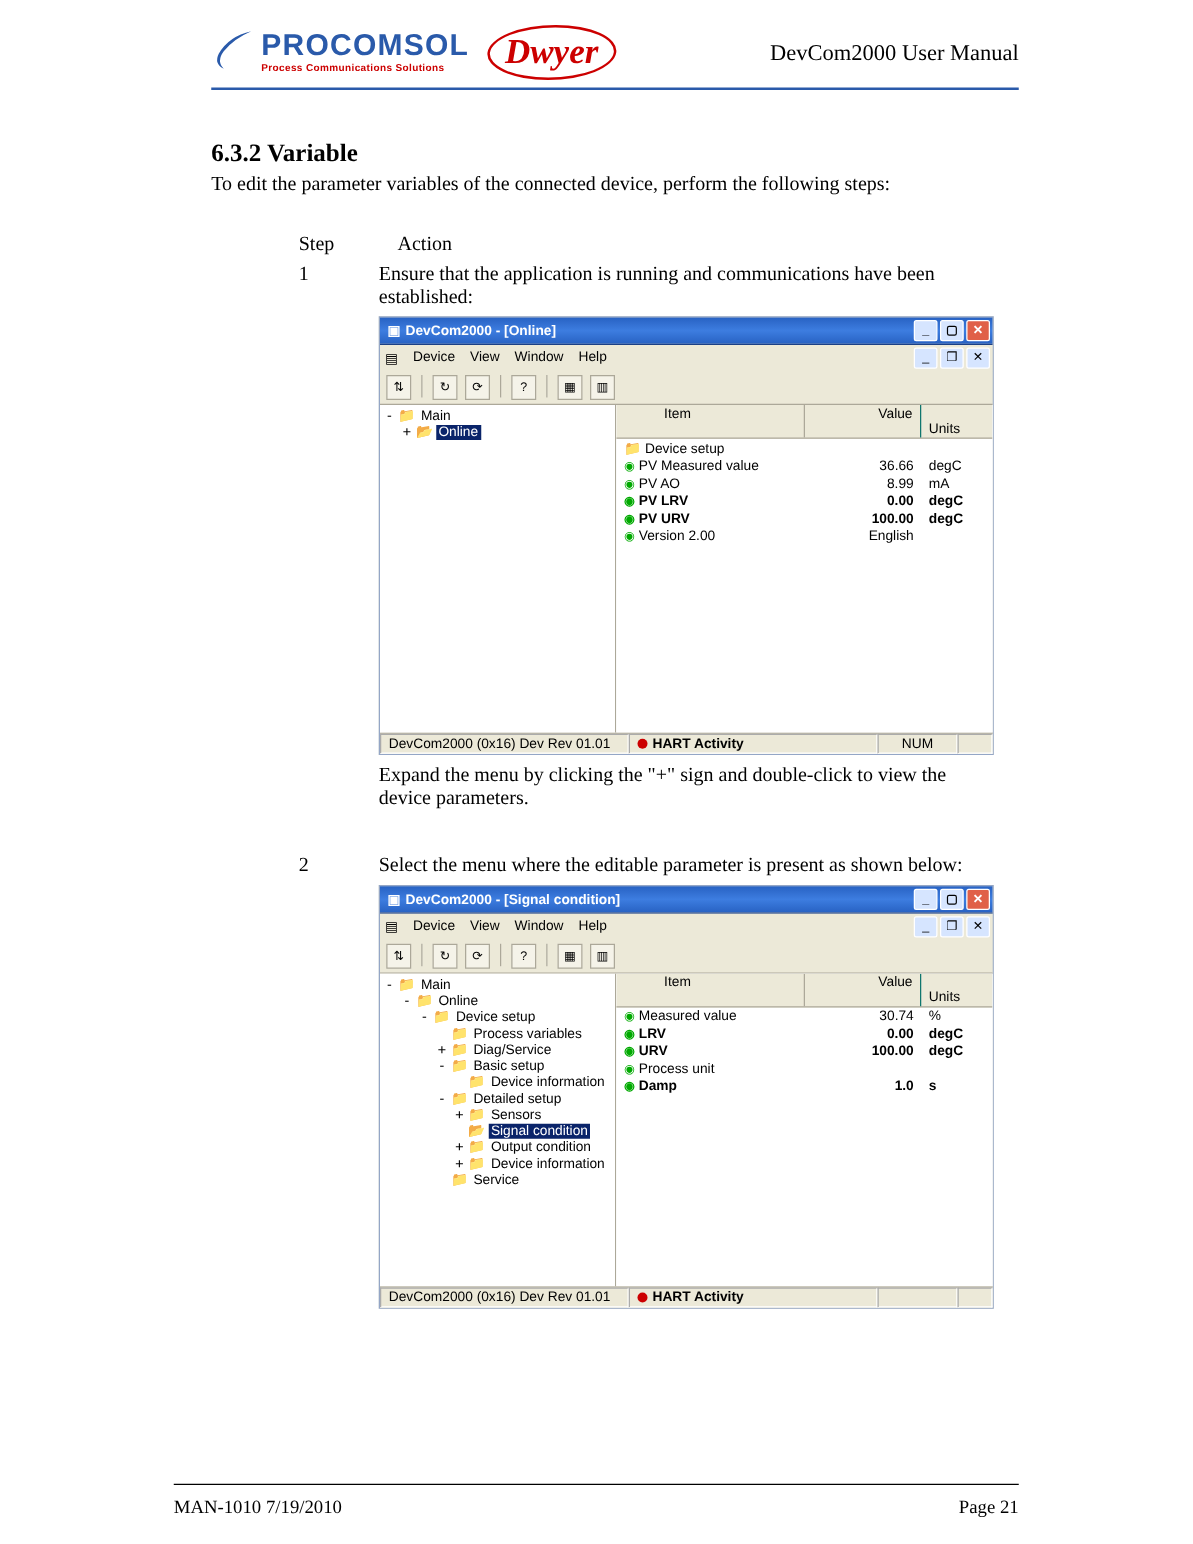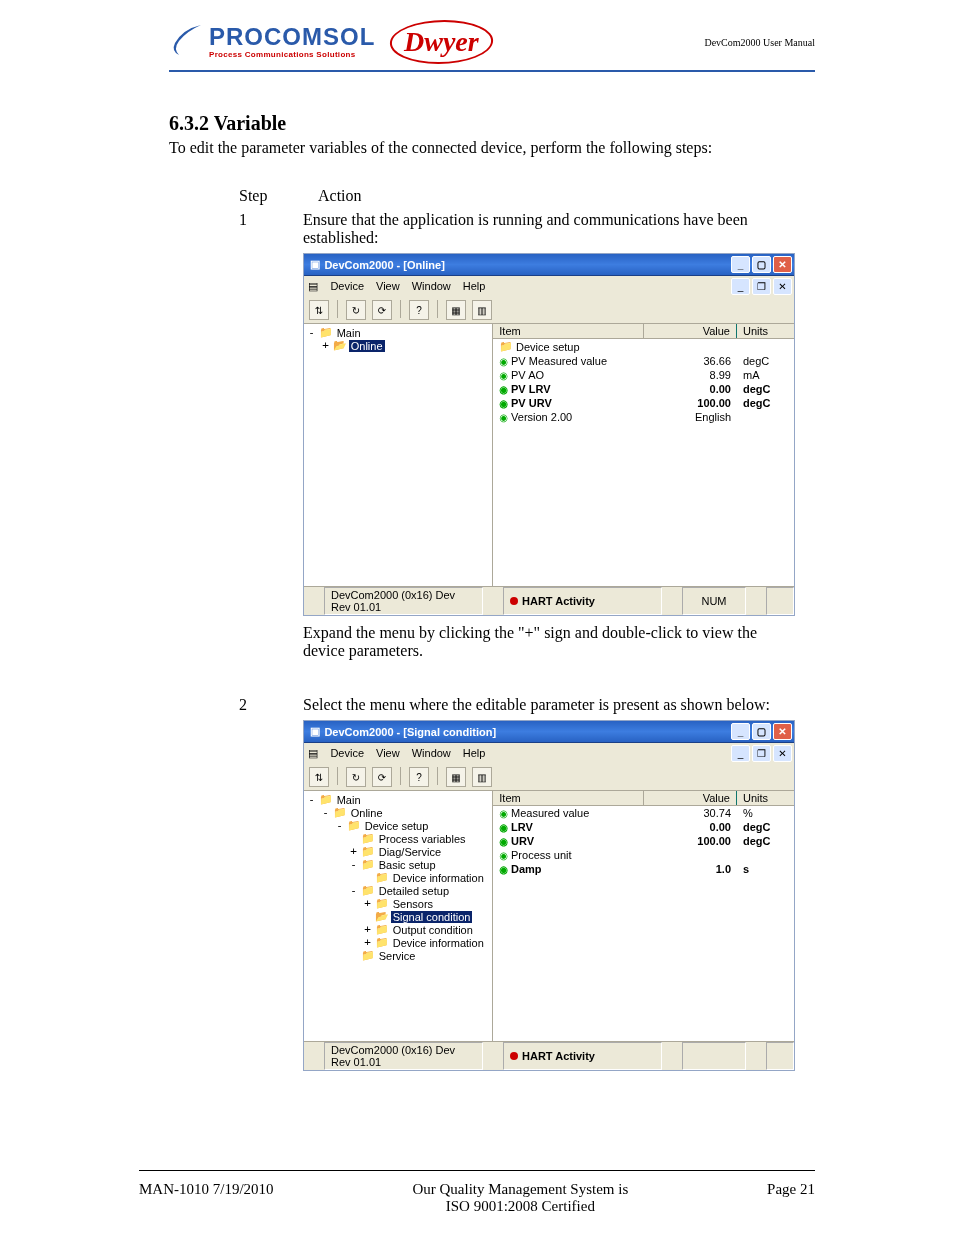--- a/index.html
+++ b/index.html
@@ -6,21 +6,21 @@
   .page { width: 786px; min-height: 1235px; margin: 0 auto; position: relative; box-sizing: border-box; padding: 20px 55px 90px 85px; }
   .header-row { display: flex; align-items: center; justify-content: space-between; border-bottom: 2px solid #2a5aaa; padding-bottom: 6px; margin-bottom: 40px; }
   .logos { display: flex; align-items: center; gap: 15px; }
   .logo-procomsol { display: flex; align-items: center; gap: 6px; }
   .swoosh { color: #2a5aaa; }
   .pcs-text { display: flex; flex-direction: column; line-height: 1; }
   .pcs-name { font-family: Arial, sans-serif; font-weight: bold; font-size: 24px; color: #2a5aaa; letter-spacing: 1px; }
   .pcs-tag { font-family: Arial, sans-serif; font-size: 8px; color: #c00; letter-spacing: 0.3px; margin-top: 2px; font-weight: bold; }
   .dwyer-oval { border: 2px solid #c00; border-radius: 50% / 50%; padding: 4px 12px; transform: skewX(-8deg); }
   .dwyer-text { font-family: cursive, serif; font-style: italic; font-weight: bold; font-size: 28px; color: #c00; transform: skewX(8deg); display: inline-block; }
-  .manual-title { font-size: 10px; }
+  .manual-title { font-size: 18px; }
   .section-heading { font-size: 20px; font-weight: bold; margin: 0 0 4px 0; }
   .section-intro { font-size: 16px; margin: 0 0 30px 0; }
   .steps-table { margin-left: 70px; margin-right: 20px; }
   .steps-header { display: flex; gap: 39px; font-size: 16px; margin-bottom: 6px; }
   .steps-header > div:first-child { width: 40px; }
   .step-row { display: flex; gap: 28px; margin-bottom: 30px; }
   .step-num { width: 40px; font-size: 16px; }
   .step-body { flex: 1; font-size: 16px; }
   .step-text { margin: 0 0 6px 0; }
   .screenshot { width: 490px; background: #ece9d8; border: 1px solid #94a6c6; font-family: Tahoma, Arial, sans-serif; font-size: 11px; margin: 4px 0 8px 0; }
@@ -38,29 +38,29 @@
   .tree { width: 38%; background:#fff; border-right:1px solid #aca899; overflow:auto; padding:2px 2px; }
   .list { width: 62%; background:#fff; overflow:auto; }
   .tree-row { display:flex; align-items:center; gap:2px; white-space:nowrap; color:#000; }
   .tree-row .exp { width:11px; text-align:center; font-family:monospace; }
   .tree-row .fld { color:#d4a017; }
   .tree-row.sel .lbl { background:#0a246a; color:#fff; padding:0 2px; }
   .tree-row .lbl { padding:0 2px; }
   .ind1 { padding-left: 14px; } .ind2 { padding-left: 28px; } .ind3 { padding-left: 42px; }
   .ind4 { padding-left: 56px; }
   .list-header { display:flex; background:#ece9d8; border-bottom:1px solid #aca899; }
-  .lh-item { flex:1; padding:1px 6px; border-right:1px solid #aca899; }
+  .lh-item { flex:1; padding:1px 6px; border-right:1px solid #aca899;margin-left:32px; }
   .lh-val { width:80px; padding:1px 6px; text-align:right; border-right:1px solid #0f766e; }
-  .lh-units { width:45px; padding:1px 6px; }
+  .lh-units { width:45px; padding:1px 6px;margin-top:12px; }
   .list-row { display:flex; }
   .li-item { flex:1; padding:1px 6px; display:flex; align-items:center; gap:3px; white-space:nowrap; }
   .li-val { width:80px; padding:1px 6px; text-align:right; white-space:nowrap; }
   .li-units { width:45px; padding:1px 6px; }
   .statusbar { display:flex; background:#ece9d8; border-top:1px solid #aca899; font-size:11px; }
-  .sb-cell { border:1px inset #fff; padding:1px 6px; display:flex; align-items:center; gap:4px;margin-left:20px; }
+  .sb-cell { border:1px inset #fff; padding:1px 6px; display:flex; align-items:center; gap:4px; }
   .sb-left { flex:1; }
   .sb-mid { flex:1;font-weight:bold; }
   .sb-num { width:50px; justify-content:center; }
   .sb-grip { width:14px; }
   .dot-red { width:8px; height:8px; background:#c00; border-radius:50%; display:inline-block; }
   .ico-grn { color:#0a0; font-size:10px; }
   .bold { font-weight:bold; }
   .footer { position:absolute; bottom:20px; left:55px; right:55px; border-top:1px solid #000; padding-top:10px; display:flex; justify-content:space-between; font-size:15px; }
   .footer-center { text-align:center; flex:1; }
 </style>
@@ -390,20 +390,16 @@
           <div class="sb-cell sb-num"></div>
           <div class="sb-cell sb-grip"></div>
         </div>
       </div>
     </div>
   </div>
 </div>
 
 <div class="footer">
   <div>MAN-1010 7/19/2010</div>
-  <div class="footer-center">
-    <div>Our Quality Management System is</div>
-    <div>ISO 9001:2008 Certified</div>
-  </div>
   <div>Page 21</div>
 </div>
 
 </div>
 
 </body></html>

